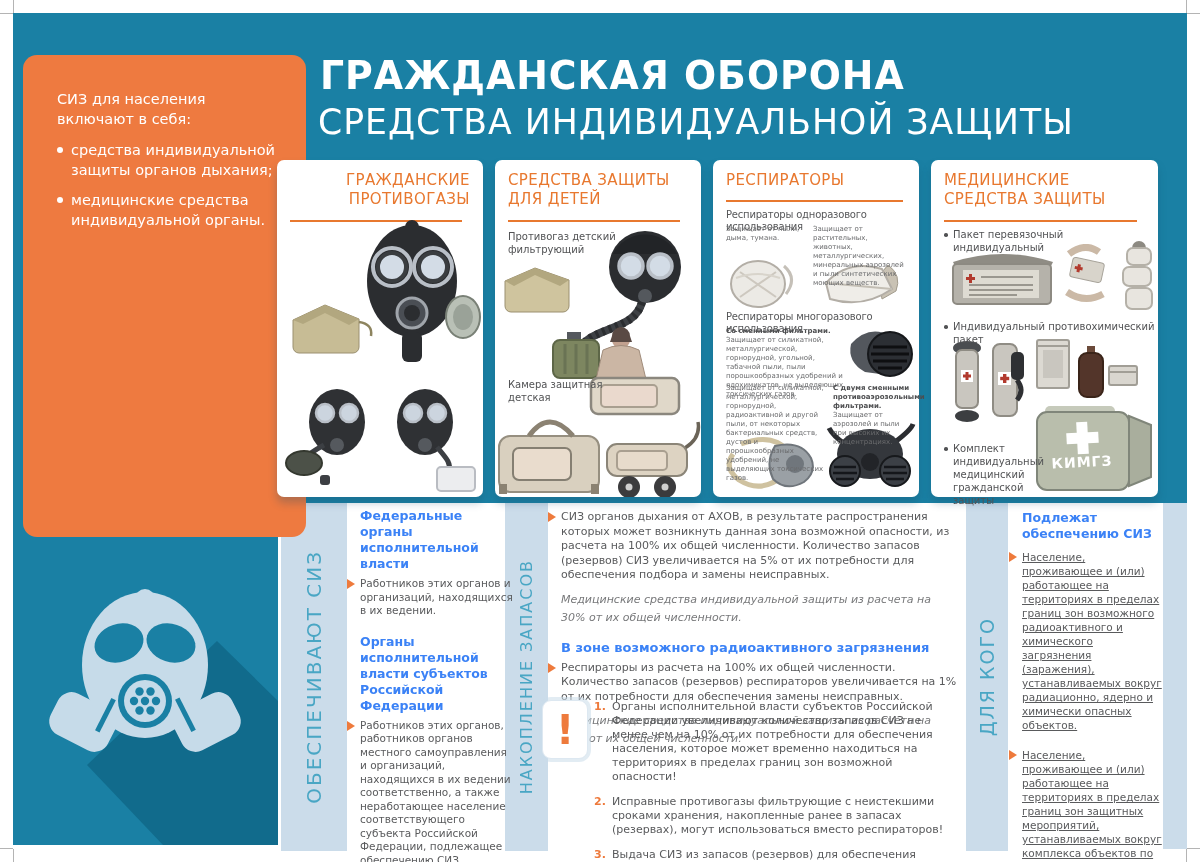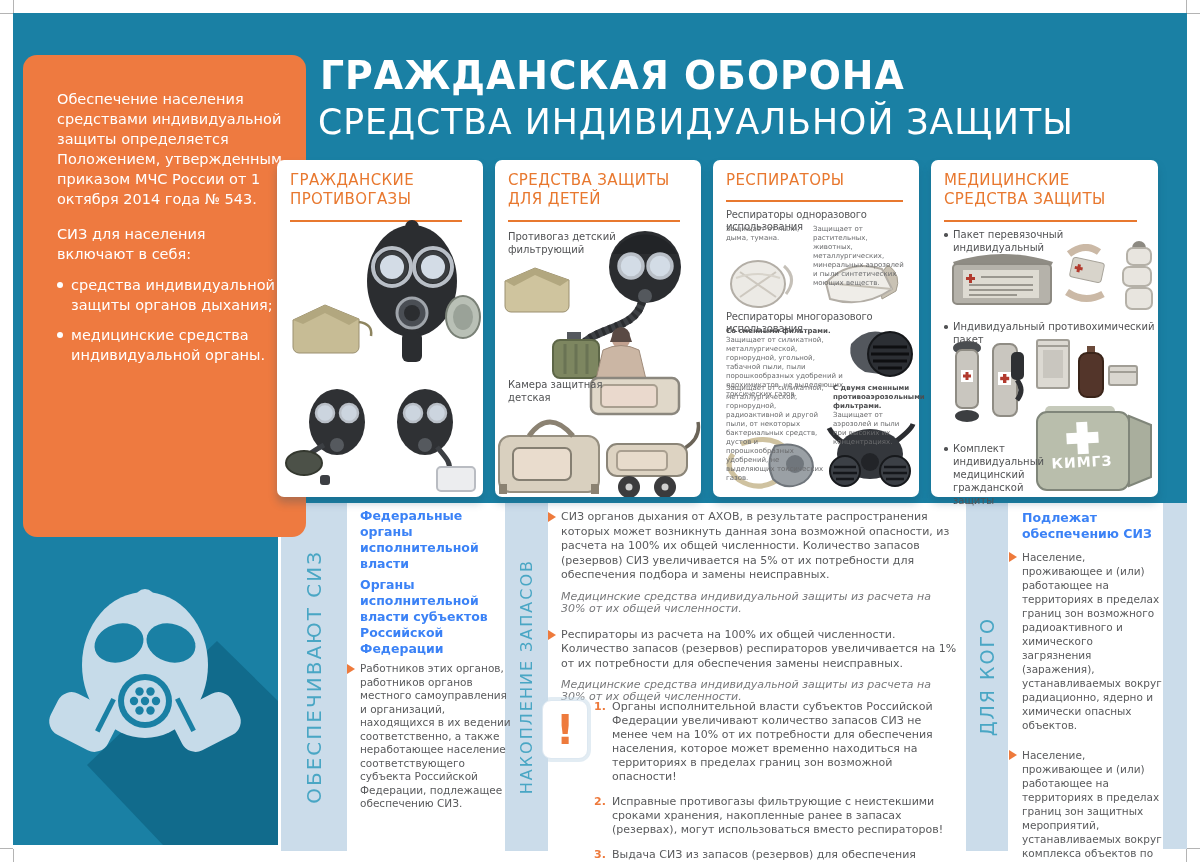--- a/index.html
+++ b/index.html
@@ -24,21 +24,21 @@
   .orange-box p{margin:0 0 15px 0;font-size:14.5px;line-height:20px;}
   .obullet{display:flex;margin:0 0 10px 0;font-size:14.5px;line-height:20px;}
   .obullet .dotw{flex:0 0 14px;padding-top:7px;}
   .dotw i{display:block;width:6px;height:6px;border-radius:50%;background:#fff;}
   
   .h-title{left:320px;top:53px;color:#fff;font-weight:bold;font-size:39px;letter-spacing:1px;transform:scaleX(.97);transform-origin:left;z-index:3;}
   .h-sub{left:318px;top:102px;color:#fff;font-weight:normal;font-size:35px;letter-spacing:1px;transform:scaleX(.99);transform-origin:left;z-index:3;}
   
   .card{top:160px;height:337px;background:#fff;border-radius:7px;z-index:3;
         box-shadow:0 6px 9px rgba(22,76,104,.28);}
-  .card1{left:277px;width:206px;}
+  .card1{left:277px;width:206px;text-align:right;}
   .card2{left:495px;width:206px;}
   .card3{left:713px;width:206px;}
   .card4{left:931px;width:227px;}
   .card-title{position:absolute;left:13px;top:11px;right:13px;color:#e8782f;font-size:15px;line-height:19px;letter-spacing:.4px;}
   .card-rule{position:absolute;left:13px;height:2px;background:#e8782f;}
   .clabel{position:absolute;color:#515254;font-size:10px;line-height:13px;z-index:2;}
   .tiny{position:absolute;color:#6a6b6d;font-size:7px;line-height:9px;z-index:2;}
   .tiny b{color:#4d4e50;}
   .csub{position:absolute;color:#565759;font-size:10px;line-height:12px;z-index:2;letter-spacing:-0.2px;}
   .mbullet{position:absolute;display:flex;color:#515254;font-size:10px;line-height:13px;z-index:2;}
@@ -50,24 +50,24 @@
   .sec{z-index:2;}
   .sec-h{position:relative;color:#3b82f6;font-weight:bold;margin:0 0 5px 0;}
   .sec-b{position:relative;color:#595a5c;margin:0 0 12px 0;}
   .sec-i{position:relative;color:#77787a;font-style:italic;margin:0 0 13px 0;}
   .provide{left:360px;top:508px;width:154px;}
   .provide .sec-h{font-size:12.5px;line-height:16px;}
   .provide .sec-b{font-size:10.5px;line-height:13.5px;margin-bottom:16px;}
   .stock{left:561px;top:510px;width:397px;}
   .stock .sec-h{font-size:13px;line-height:16px;}
   .stock .sec-b{font-size:11px;line-height:14.5px;margin-bottom:8px;}
-  .stock .sec-i{font-size:11px;line-height:12px;}
+  .stock .sec-i{font-size:11px;line-height:18px;}
   .who{left:1022px;top:510px;width:140px;}
   .who .sec-h{font-size:12.5px;line-height:16px;margin-bottom:8px;}
-  .who .sec-b{font-size:10.5px;line-height:14px;margin-bottom:16px;}
+  .who .sec-b{font-size:10.5px;line-height:14px;margin-bottom:16px;text-decoration:underline;}
   .arrow{position:absolute;left:-13px;top:2px;width:0;height:0;
          border-left:8px solid #ee7a3c;border-top:5px solid transparent;border-bottom:5px solid transparent;}
   
   .warnbox{left:542px;top:700px;width:44px;height:57px;background:#fff;border:1px solid #dde8f1;border-radius:9px;
            z-index:4;display:flex;align-items:center;justify-content:center;box-shadow:0 0 0 3px rgba(203,220,234,.55);}
   .warnbox span{color:#ee7a3c;font-weight:bold;font-size:40px;line-height:40px;}
   .notes{left:594px;top:700px;width:360px;z-index:3;}
   .note{display:flex;margin-bottom:11px;color:#595a5c;font-size:11px;line-height:14px;}
   .note .n{flex:0 0 18px;color:#ee7a3c;font-weight:bold;}
   
@@ -119,21 +119,20 @@
   </div>
   <div class="abs strip stripB">
     <div class="vlabel">НАКОПЛЕНИЕ ЗАПАСОВ</div>
   </div>
   <div class="abs strip stripC">
     <div class="vlabel">ДЛЯ КОГО</div>
   </div>
   <div class="abs strip stripD"></div>
 
   <div class="abs orange-box">
-    <p>Обеспечение населения средствами индивидуальной защиты определяется Положением, утвержденным приказом МЧС России от 1 октября 2014 года № 543.</p>
     <p style="margin-bottom:11px">СИЗ для населения включают в себя:</p>
     <div class="obullet">
       <span class="dotw">
           <i></i>
         </span>
       <span>средства индивидуальной защиты органов дыхания;</span>
     </div>
     <div class="obullet">
       <span class="dotw">
           <i></i>
@@ -409,34 +408,39 @@
         <rect x="2" y="10" width="92" height="78" rx="10" fill="#b9beac" stroke="#80867a" stroke-width="2"></rect>
         <rect x="42" y="20" width="11" height="32" fill="#fff" transform="rotate(-3 47 36)"></rect>
         <rect x="31.5" y="30.5" width="32" height="11" fill="#fff" transform="rotate(-3 47 36)"></rect>
       </svg>
       <div class="kimgz-label">КИМГЗ</div>
     </div>
   </div>
 
   <div class="abs sec provide">
     <div class="sec-h">Федеральные органы исполнительной власти</div>
+    <div class="sec-b">
+      <span class="arrow"></span>
+      <span>Работников этих органов и организаций, находящихся в их ведении.</span>
+    </div>
     <div class="sec-h">Органы исполнительной власти субъектов Российской Федерации</div>
     <div class="sec-b">
       <span class="arrow"></span>
       <span>Работников этих органов, работников органов местного самоуправления и организаций, находящихся в их ведении соответственно, а также неработающее население соответствующего субъекта Российской Федерации, подлежащее обеспечению СИЗ.</span>
     </div>
 
   </div>
 
   <div class="abs sec stock">
     <div class="sec-b">
       <span class="arrow"></span>
       <span>СИЗ органов дыхания от АХОВ, в результате распространения которых может возникнуть данная зона возможной опасности, из расчета на 100% их общей численности. Количество запасов (резервов) СИЗ увеличивается на 5% от их потребности для обеспечения подбора и замены неисправных.</span>
     </div>
     <div class="sec-i">Медицинские средства индивидуальной защиты из расчета на 30% от их общей численности.</div>
+    <div class="sec-h">В зоне возможного радиоактивного загрязнения</div>
     <div class="sec-b">
       <span class="arrow"></span>
       <span>Респираторы из расчета на 100% их общей численности. Количество запасов (резервов) респираторов увеличивается на 1% от их потребности для обеспечения замены неисправных.</span>
     </div>
     <div class="sec-i">Медицинские средства индивидуальной защиты из расчета на 30% от их общей численности.</div>
   </div>
 
   <div class="abs warnbox">
     <span>!</span>
   </div>

